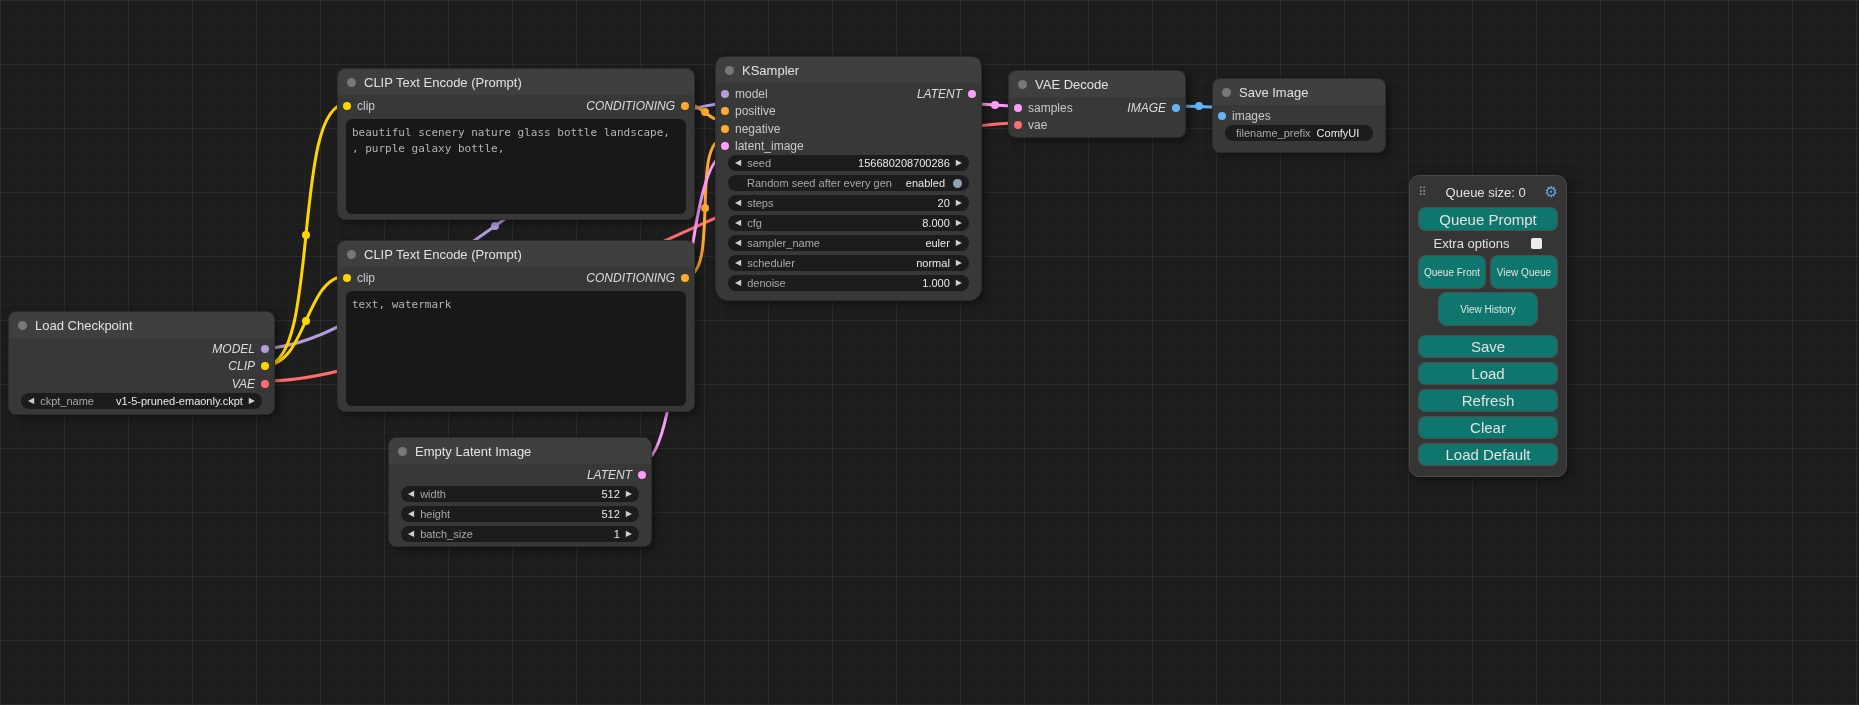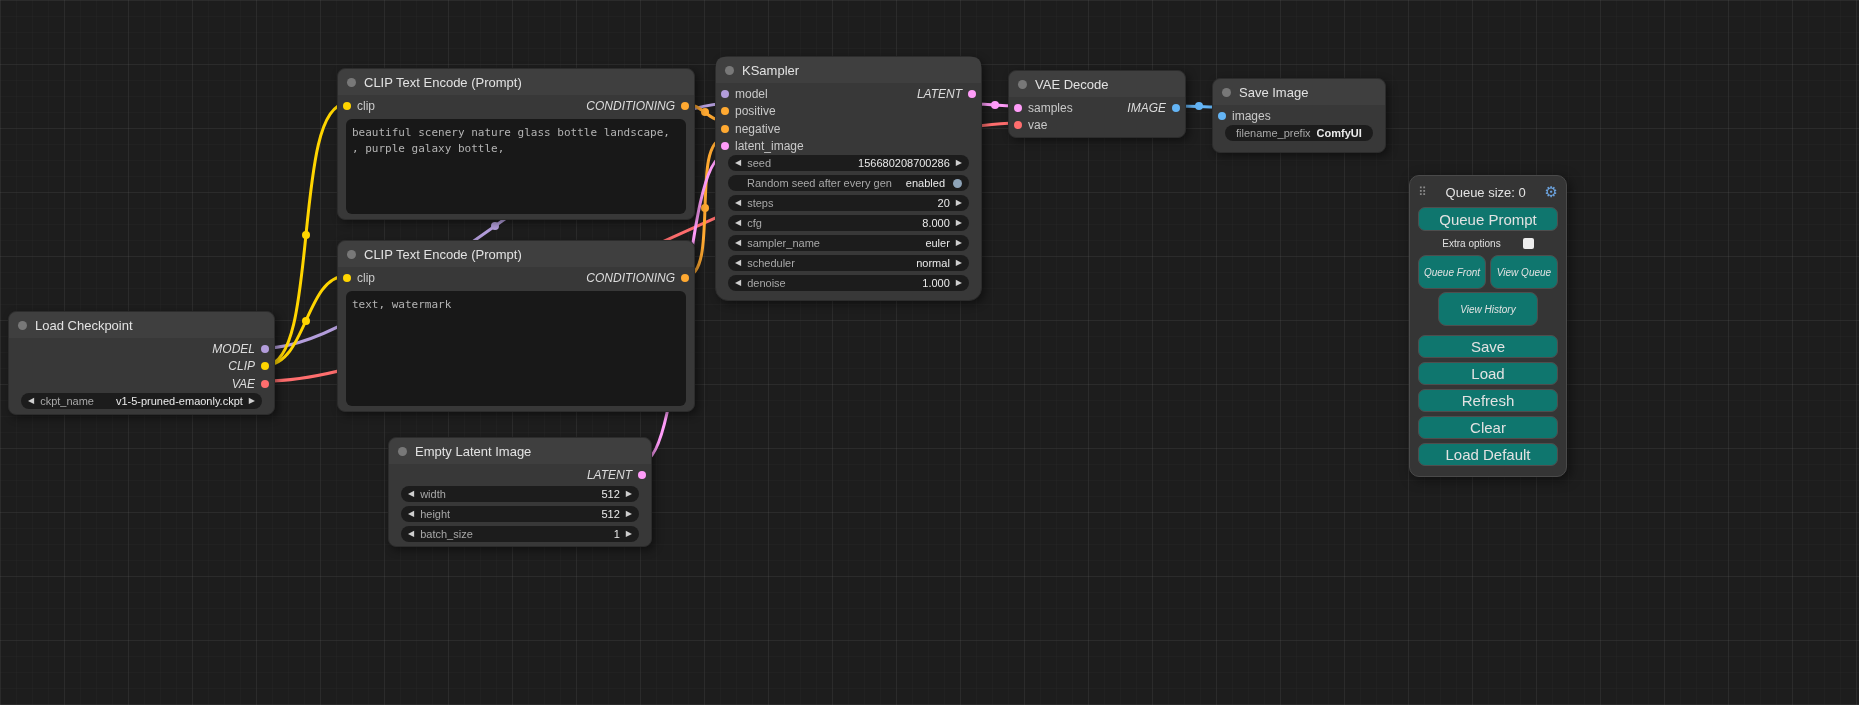--- a/index.html
+++ b/index.html
@@ -46,24 +46,24 @@
   .menu{position:absolute;left:1409px;top:175px;width:158px;z-index:2;box-sizing:border-box;
     background:#353535;border:1px solid #4a4a4a;border-radius:10px;
     box-shadow:3px 3px 12px rgba(0,0,0,0.5);padding:7px 8px 10px;color:#ddd;}
   .mhead{display:flex;align-items:center;height:18px;}
   .mhandle{color:#8a8a8a;font-size:12px;font-family:"DejaVu Sans",sans-serif;cursor:move;}
   .mqueuesize{flex:1;text-align:center;font-size:13px;color:#e2e2e2;}
   .mgear{color:#6CA4E0;font-size:15px;line-height:1;font-family:"DejaVu Sans",sans-serif;cursor:pointer;}
   .btn{background:#0f766e;border:1px solid #4e4e4e;border-radius:7px;color:#e2e2e2;
     display:flex;align-items:center;justify-content:center;box-sizing:border-box;cursor:pointer;}
   .qprompt{height:24px;font-size:15px;margin-top:6px;width:100%;}
-  .extra{display:flex;align-items:center;justify-content:center;gap:22px;height:24px;font-size:10px;color:#e0e0e0;}
+  .extra{display:flex;align-items:center;justify-content:center;gap:22px;height:24px;font-size:13px;color:#e0e0e0;}
   .checkbox{width:11px;height:11px;background:#ededed;border-radius:2px;flex:none;cursor:pointer;}
   .smallrow{display:flex;gap:4px;}
-  .btn-sm{font-size:10px;height:13px;border-radius:8px;flex:1;padding:16px 2px;font-style:italic;}
+  .btn-sm{font-size:10px;height:13px;border-radius:8px;flex:1;padding:16px 2px;}
   .viewhist{width:72%;margin:3px auto 9px;}
   .btn-lg{height:23px;font-size:15px;width:100%;margin-top:4px;}
 </style>
 </head>
 <body>
 
 <div style="position:absolute;inset:0;">
 
   <svg id="wire-layer" width="1859" height="705" viewBox="0 0 1859 705">
     <g fill="none" stroke-width="3" stroke-linecap="round">
@@ -314,21 +314,21 @@
       <div class="srow">
         <span class="inslot">
           <span class="port c-image"></span>
           <span class="slabel">images</span>
         </span>
       </div>
     </div>
     <div class="widgets">
       <div class="widget">
         <span class="wname" style="margin-left:4px;">filename_prefix</span>
-        <span class="wval" style="margin-right:14px;font-weight:bold;">ComfyUI</span>
+        <span class="wval" style="margin-right:14px;">ComfyUI</span>
       </div>
     </div>
   </div>
 
   <div class="menu">
     <div class="mhead">
       <span class="mhandle">⠿</span>
       <span class="mqueuesize">Queue size: 0</span>
       <span class="mgear">⚙</span>
     </div>

